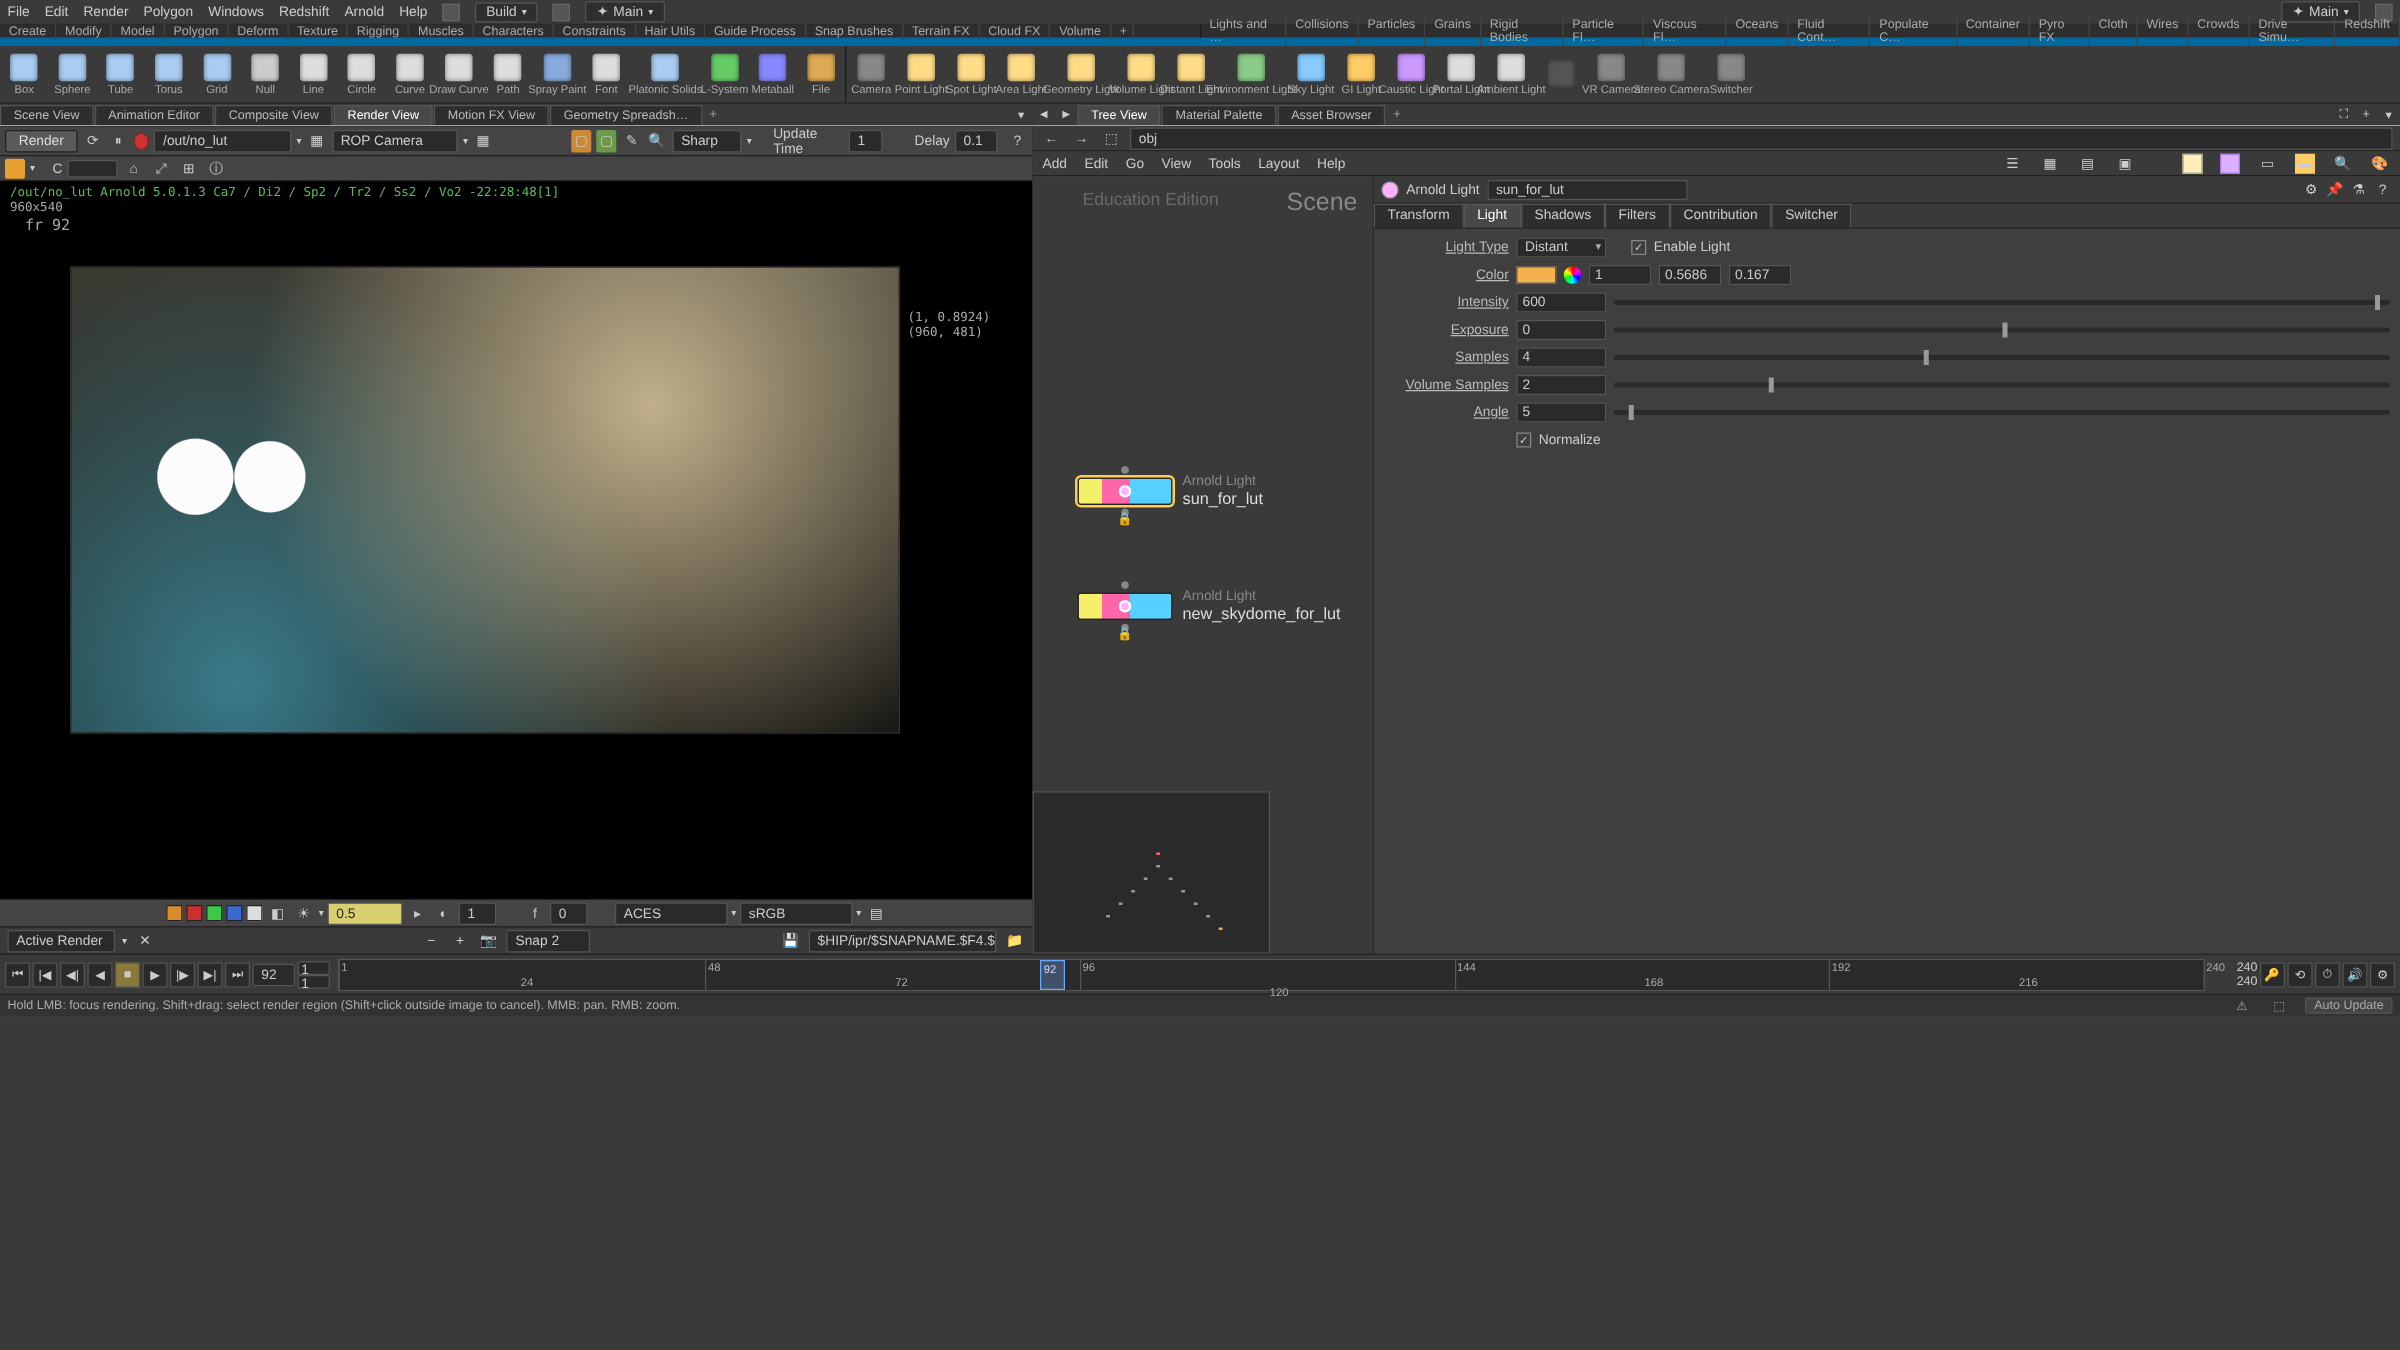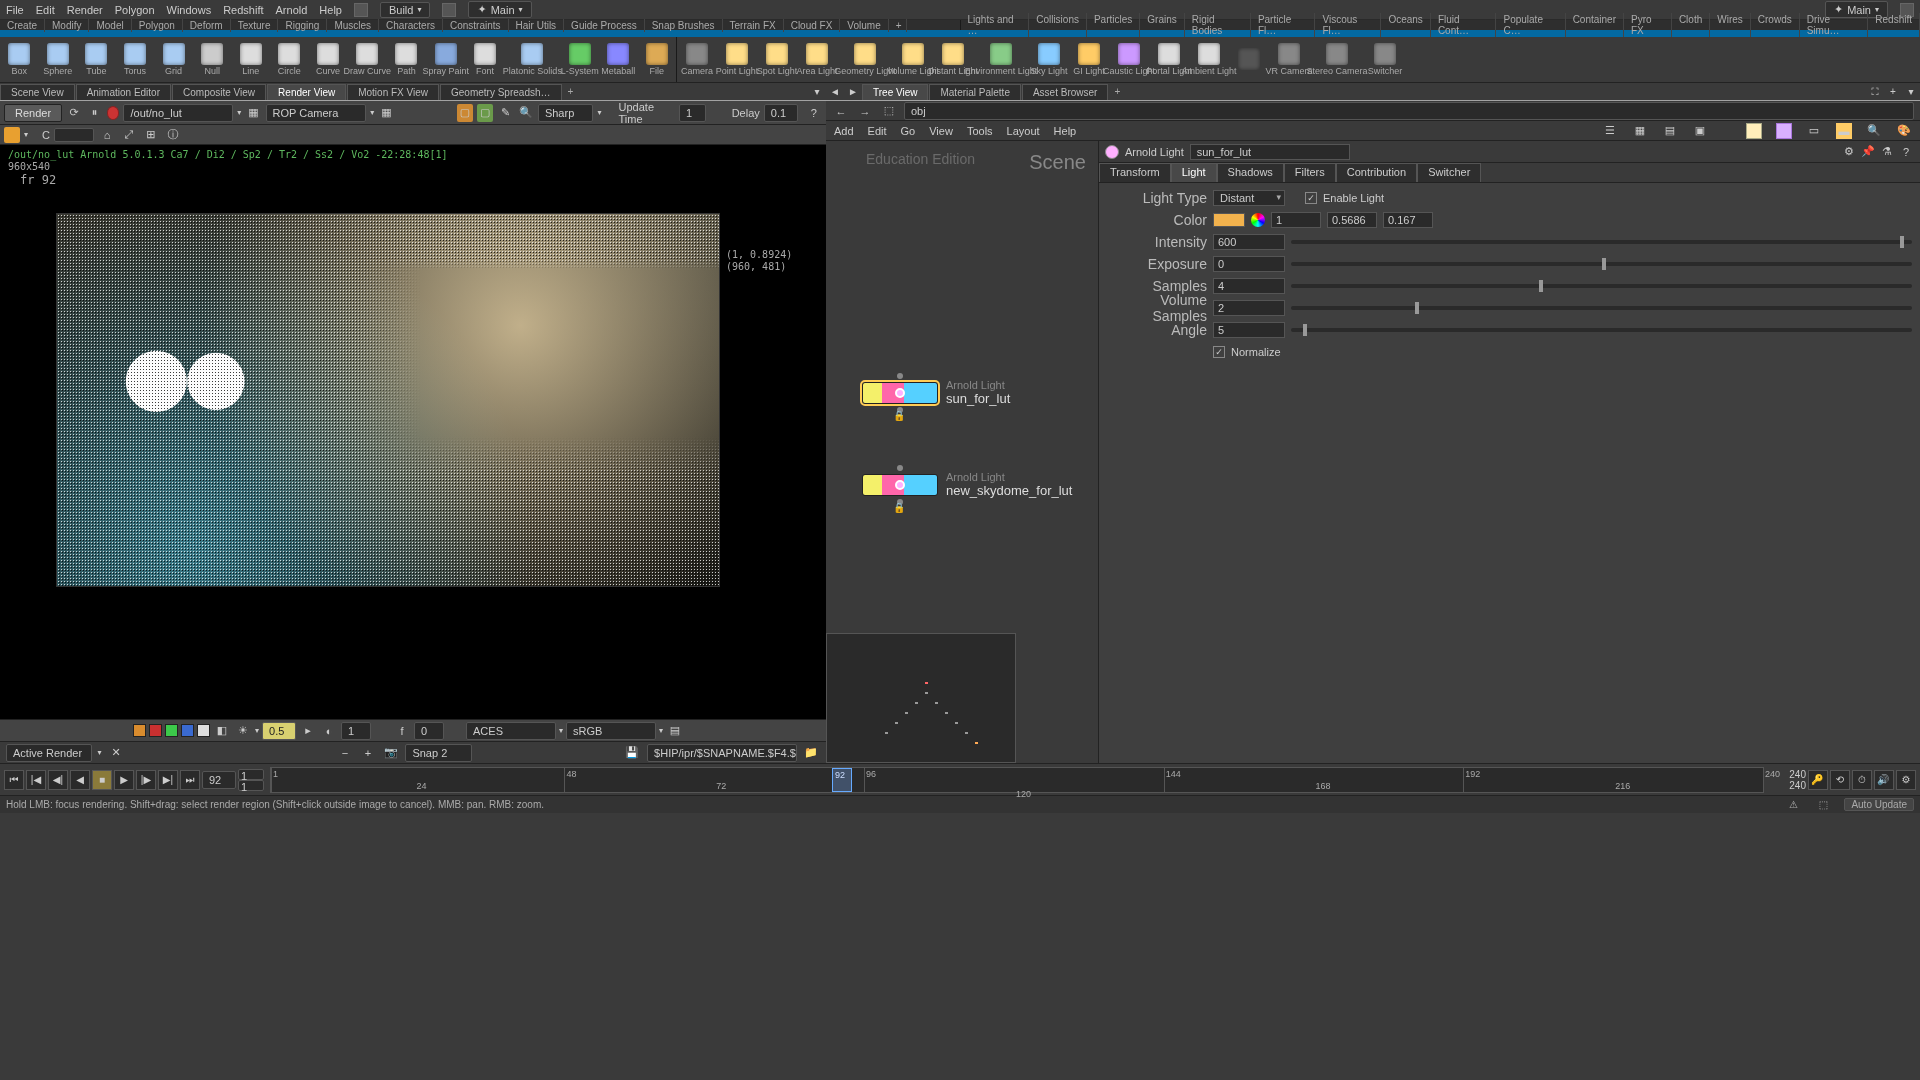--- a/index.html
+++ b/index.html
@@ -115,21 +115,21 @@
 .parmhdr .nodename { background:#2a2a2a; padding:1px 6px; border:1px solid #555; flex:0 0 160px; }
 .parmhdr .icons { margin-left:auto; display:flex; gap:3px; }
 .parmhdr .icons span { width:16px; height:16px; cursor:pointer; display:inline-flex; align-items:center; justify-content:center; }
 
 .parmtabs { height: 20px; background: #3a3a3a; display: flex; border-bottom: 1px solid #222; }
 .parmtabs .pt { padding: 2px 10px; border: 1px solid #555; border-bottom: none; background: #2e2e2e; cursor: pointer; font-size: 11px; }
 .parmtabs .pt.active { background: #484848; color: #fff; }
 
 .parms { padding: 6px 8px; display: flex; flex-direction: column; gap: 4px; flex:0 0 auto; }
 .parmrow { display: flex; align-items: center; gap: 6px; height: 18px; }
-.parmrow .plabel { width: 100px; text-align: right; color: #bbb; font-size: 14px; }
+.parmrow .plabel { width: 100px; text-align: right; color: #bbb; font-size: 11px; text-decoration: underline; }
 .parmrow .pfield { background: #2a2a2a; border: 1px solid #555; padding: 1px 4px; color: #ccc; font-size: 11px; width: 72px; height: 16px; }
 .parmrow .pfield.wide { width: 50px; }
 .parmrow .pslider { flex: 1; height: 4px; background: #2a2a2a; position: relative; border-radius: 2px; }
 .parmrow .pslider .thumb { position: absolute; width: 4px; height: 12px; top: -4px; background: #999; }
 .parmrow .swatch { width: 32px; height: 14px; border: 1px solid #555; }
 .parmrow .hsv { width: 14px; height: 14px; border-radius: 50%; background: conic-gradient(red,magenta,blue,cyan,lime,yellow,red); }
 .checkbox { width: 12px; height: 12px; border: 1px solid #888; display: inline-flex; align-items: center; justify-content: center; font-size: 9px; }
 .dropdown { background: #2a2a2a; border: 1px solid #555; padding: 1px 16px 1px 6px; position: relative; font-size: 11px; }
 .dropdown::after { content: "▾"; position: absolute; right: 3px; top: 1px; font-size: 9px; color: #aaa; }
 
@@ -438,21 +438,21 @@
     <div class="rvbot">
       <span style="flex:0 0 124px"></span>
       <span class="colorchip" style="background:#d98c2e"></span>
       <span class="colorchip" style="background:#c93030"></span>
       <span class="colorchip" style="background:#3cc94a"></span>
       <span class="colorchip" style="background:#3a6ad0"></span>
       <span class="colorchip" style="background:#ddd"></span>
       <span class="iconflat">◧</span>
       <span class="iconflat">☀</span>
       <span style="font-size:8px">▾</span>
-      <span class="input" style="width:34px;background:#d8d070;color:#222;">0.5</span>
+      <span class="input" style="width:60px;background:#d8d070;color:#222;">0.5</span>
       <span class="iconflat">▸</span>
       <span class="iconflat">◐</span>
       <span class="input" style="width:30px">1</span>
       <span style="width:16px"></span>
       <span class="iconflat">f</span>
       <span class="input" style="width:30px">0</span>
       <span style="width:16px"></span>
       <span class="input" style="width:90px">ACES</span>
       <span style="font-size:8px">▾</span>
       <span class="input" style="width:90px">sRGB</span>

